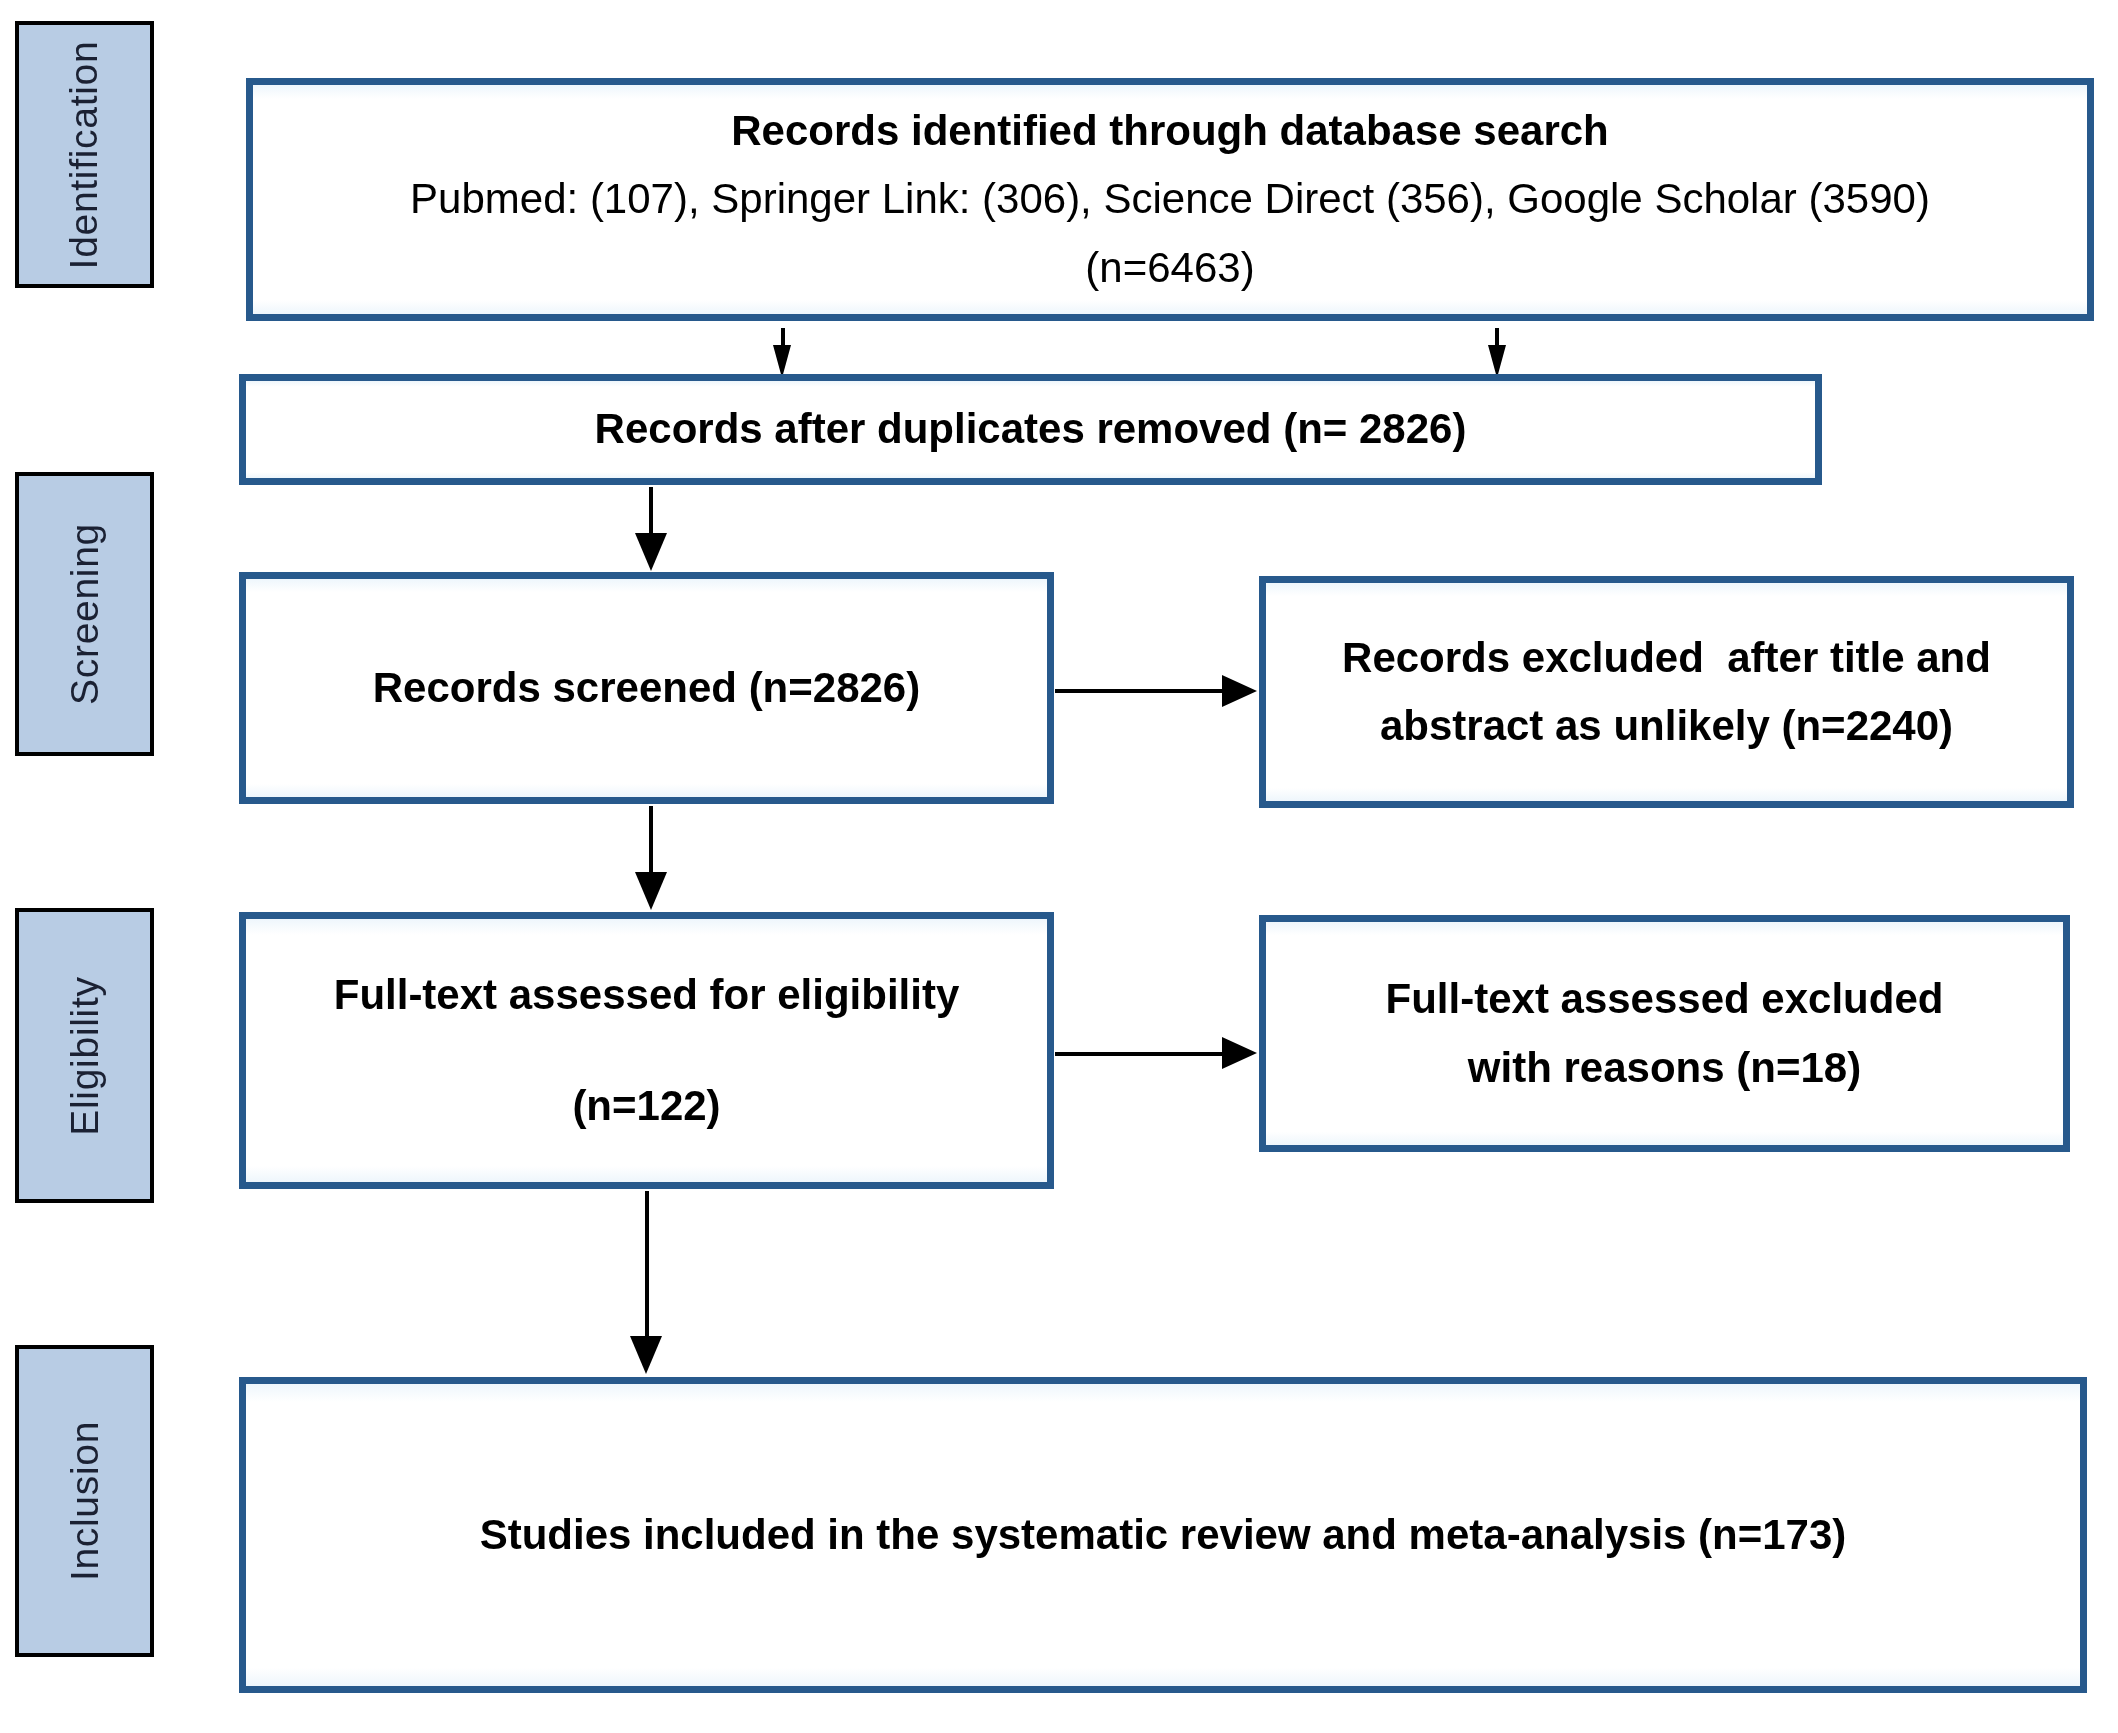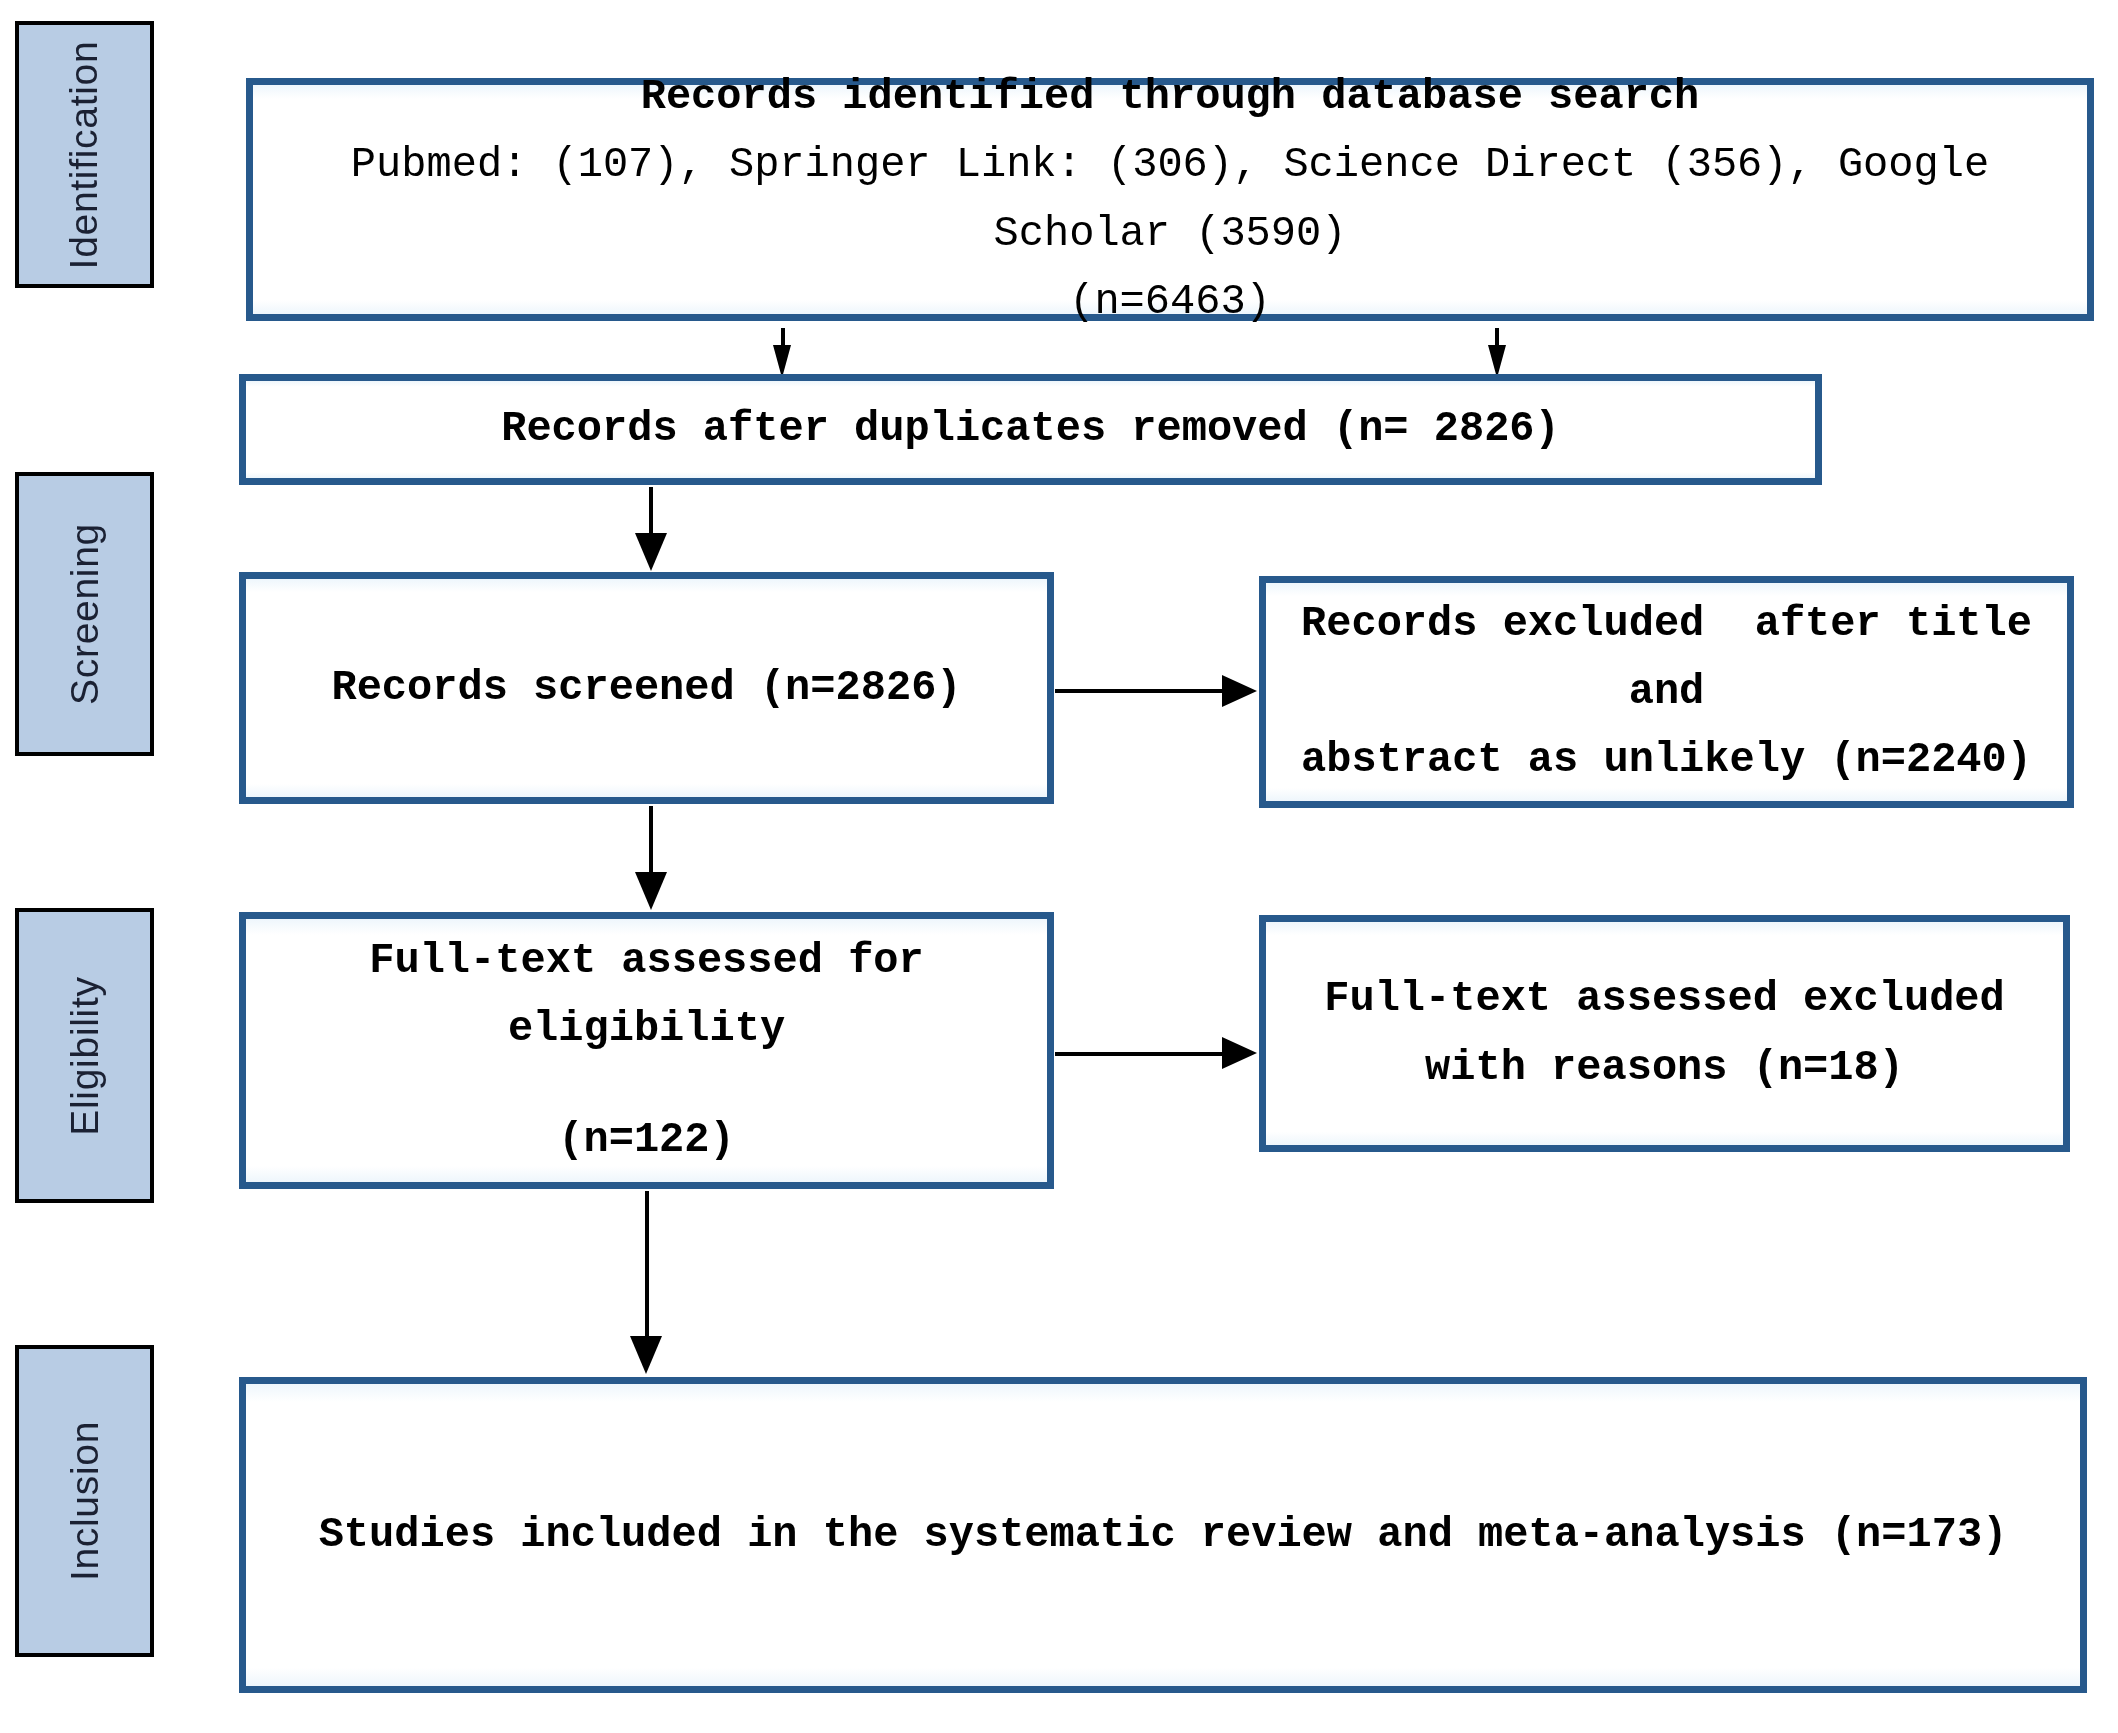--- a/index.html
+++ b/index.html
@@ -36,21 +36,20 @@
   .node {
     position: absolute;
     background: linear-gradient(180deg, #eef6fc 0%, #ffffff 6%, #ffffff 94%, #eef6fc 100%);
     border: 7px solid #27598c;
     box-sizing: border-box;
     display: flex;
     flex-direction: column;
     align-items: center;
     justify-content: center;
     text-align: center;
-    font-family: Liberation Mono, monospace;
   }
   .line {
     font-size: 42px;
     line-height: 1.62;
     white-space: pre-wrap;
     font-weight: 400;
   }
   .line.strong { font-weight: 700; }
 
   

